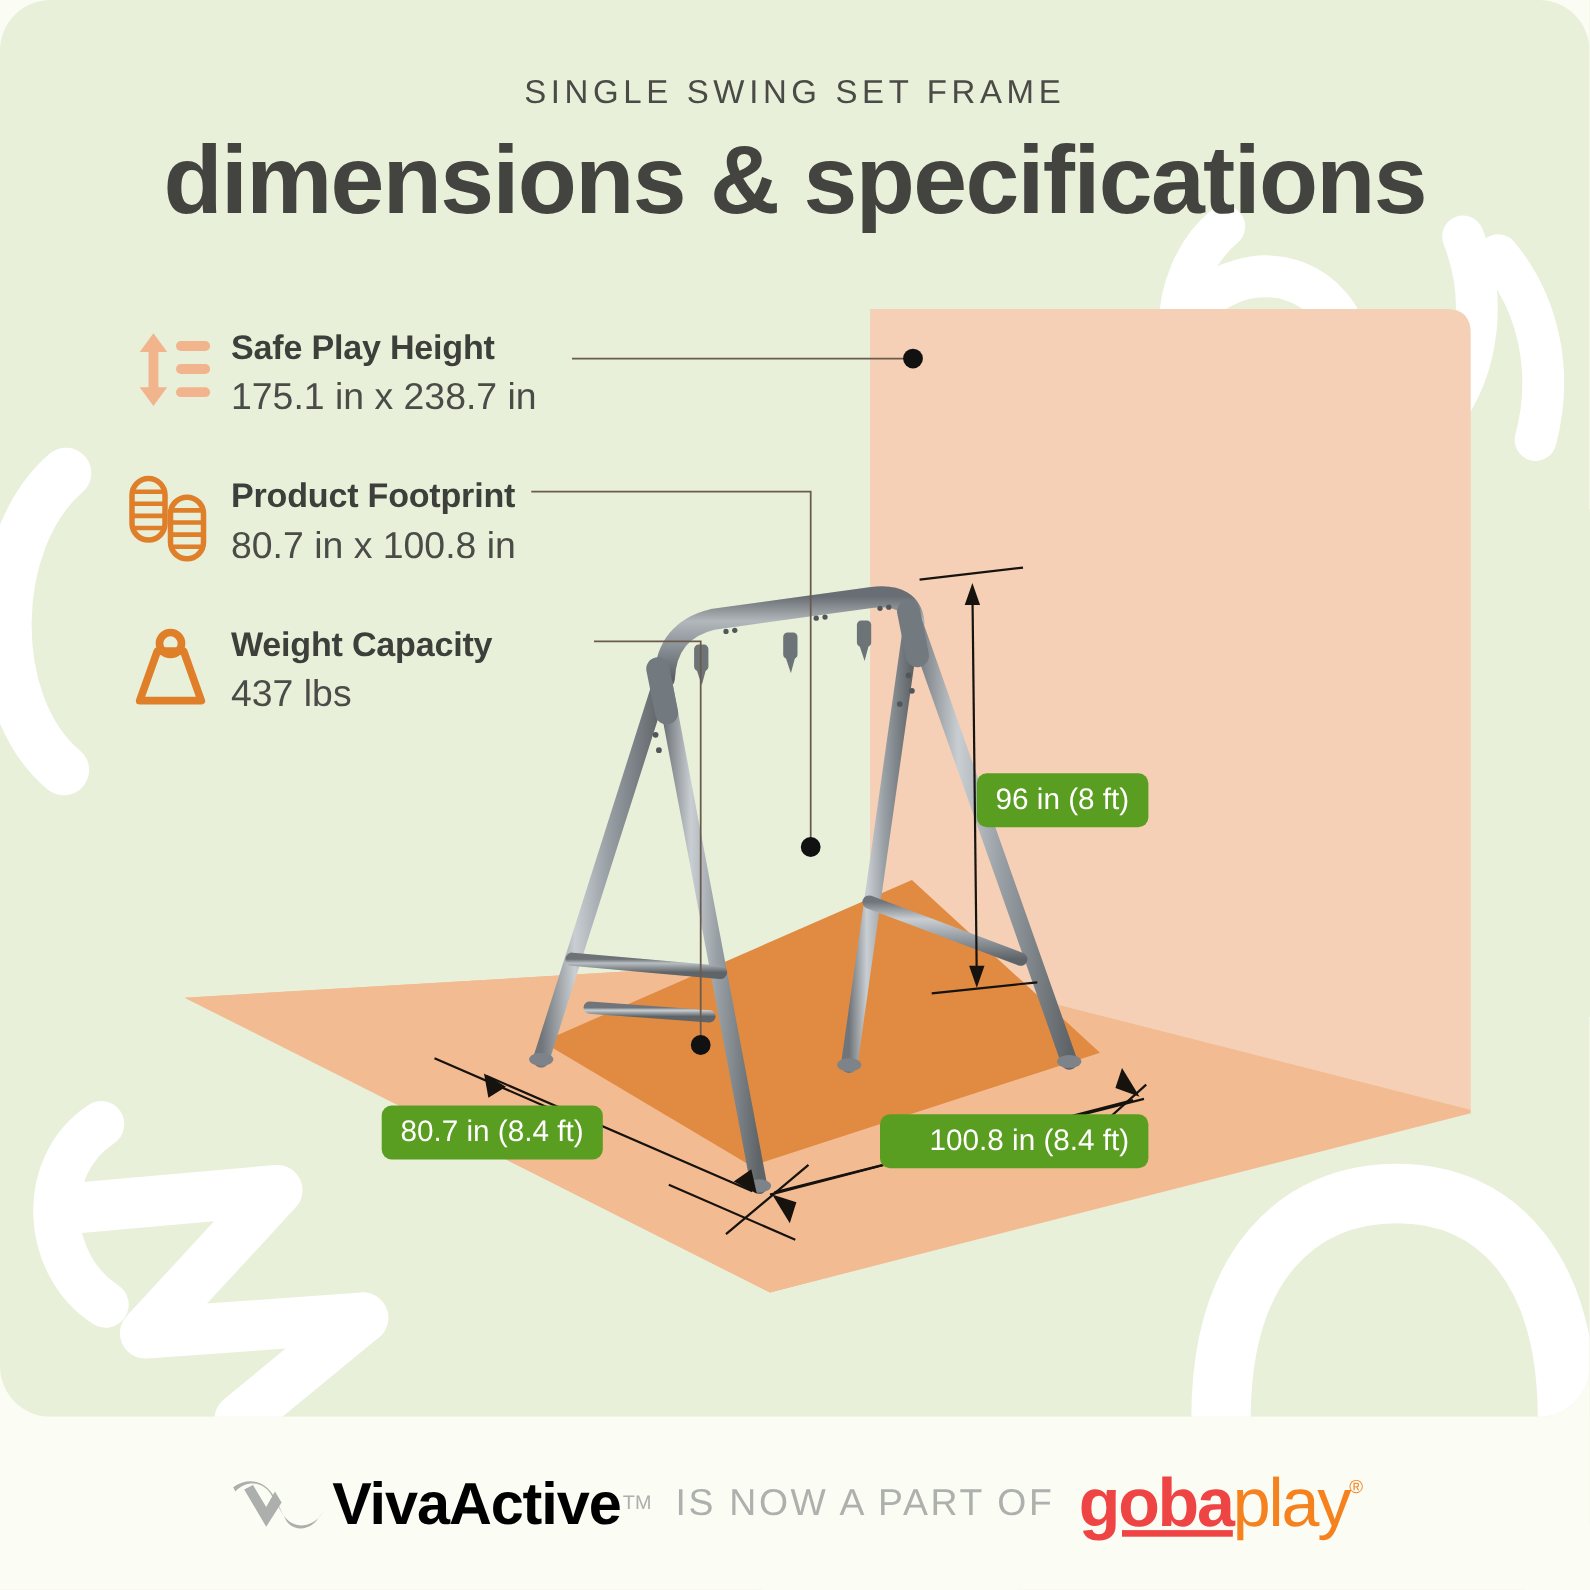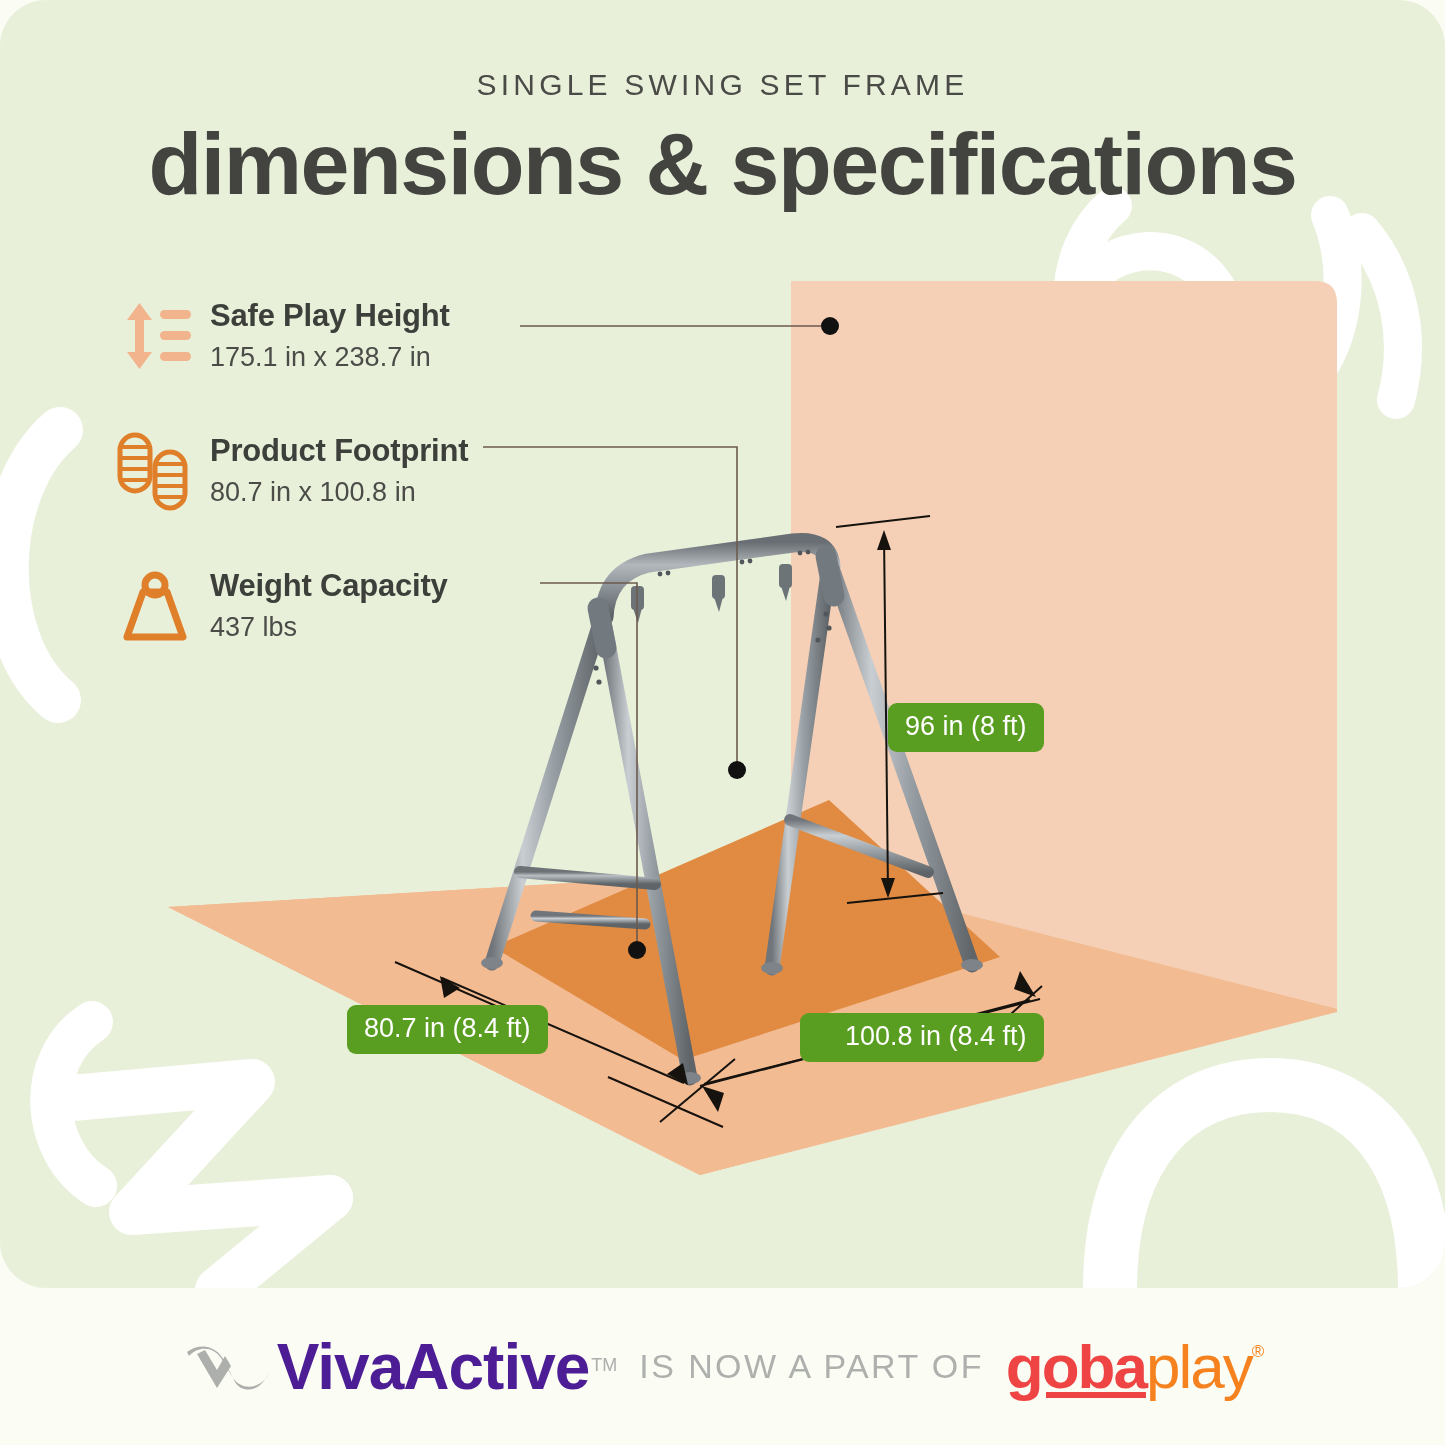--- a/index.html
+++ b/index.html
@@ -65,21 +65,21 @@
   .spec-text { padding-top: 6px; }
   .spec-title {
     font-size: 31px;
     font-weight: bold;
     color: #3d3f3b;
     letter-spacing: -0.2px;
     line-height: 1.1;
     white-space: nowrap;
   }
   .spec-value {
-    font-size: 27px;
+    font-size: 34px;
     color: #4b4c48;
     margin-top: 9px;
     letter-spacing: 0px;
     white-space: nowrap;
   }
   
   #diagram {
     position: absolute; left: 0; top: 0;
     width: 1445px; height: 1288px;
   }
@@ -108,23 +108,23 @@
     justify-content: center;
   }
   #footer-inner {
     display: flex;
     align-items: center;
     justify-content: center;
     gap: 22px;
   }
   .viva-wrap { position: relative; display: flex; align-items: center; }
   .viva-word {
-    font-size: 64px;
+    font-size: 54px;
     font-weight: bold;
-    color: #4c1d95;
+    color: #000000;
     letter-spacing: -1px;
     line-height: 1;
   }
   .tm {
     font-size: 18px;
     color: #adafad;
     vertical-align: super;
     margin-left: 2px;
     align-self: flex-start;
     margin-top: 20px;

